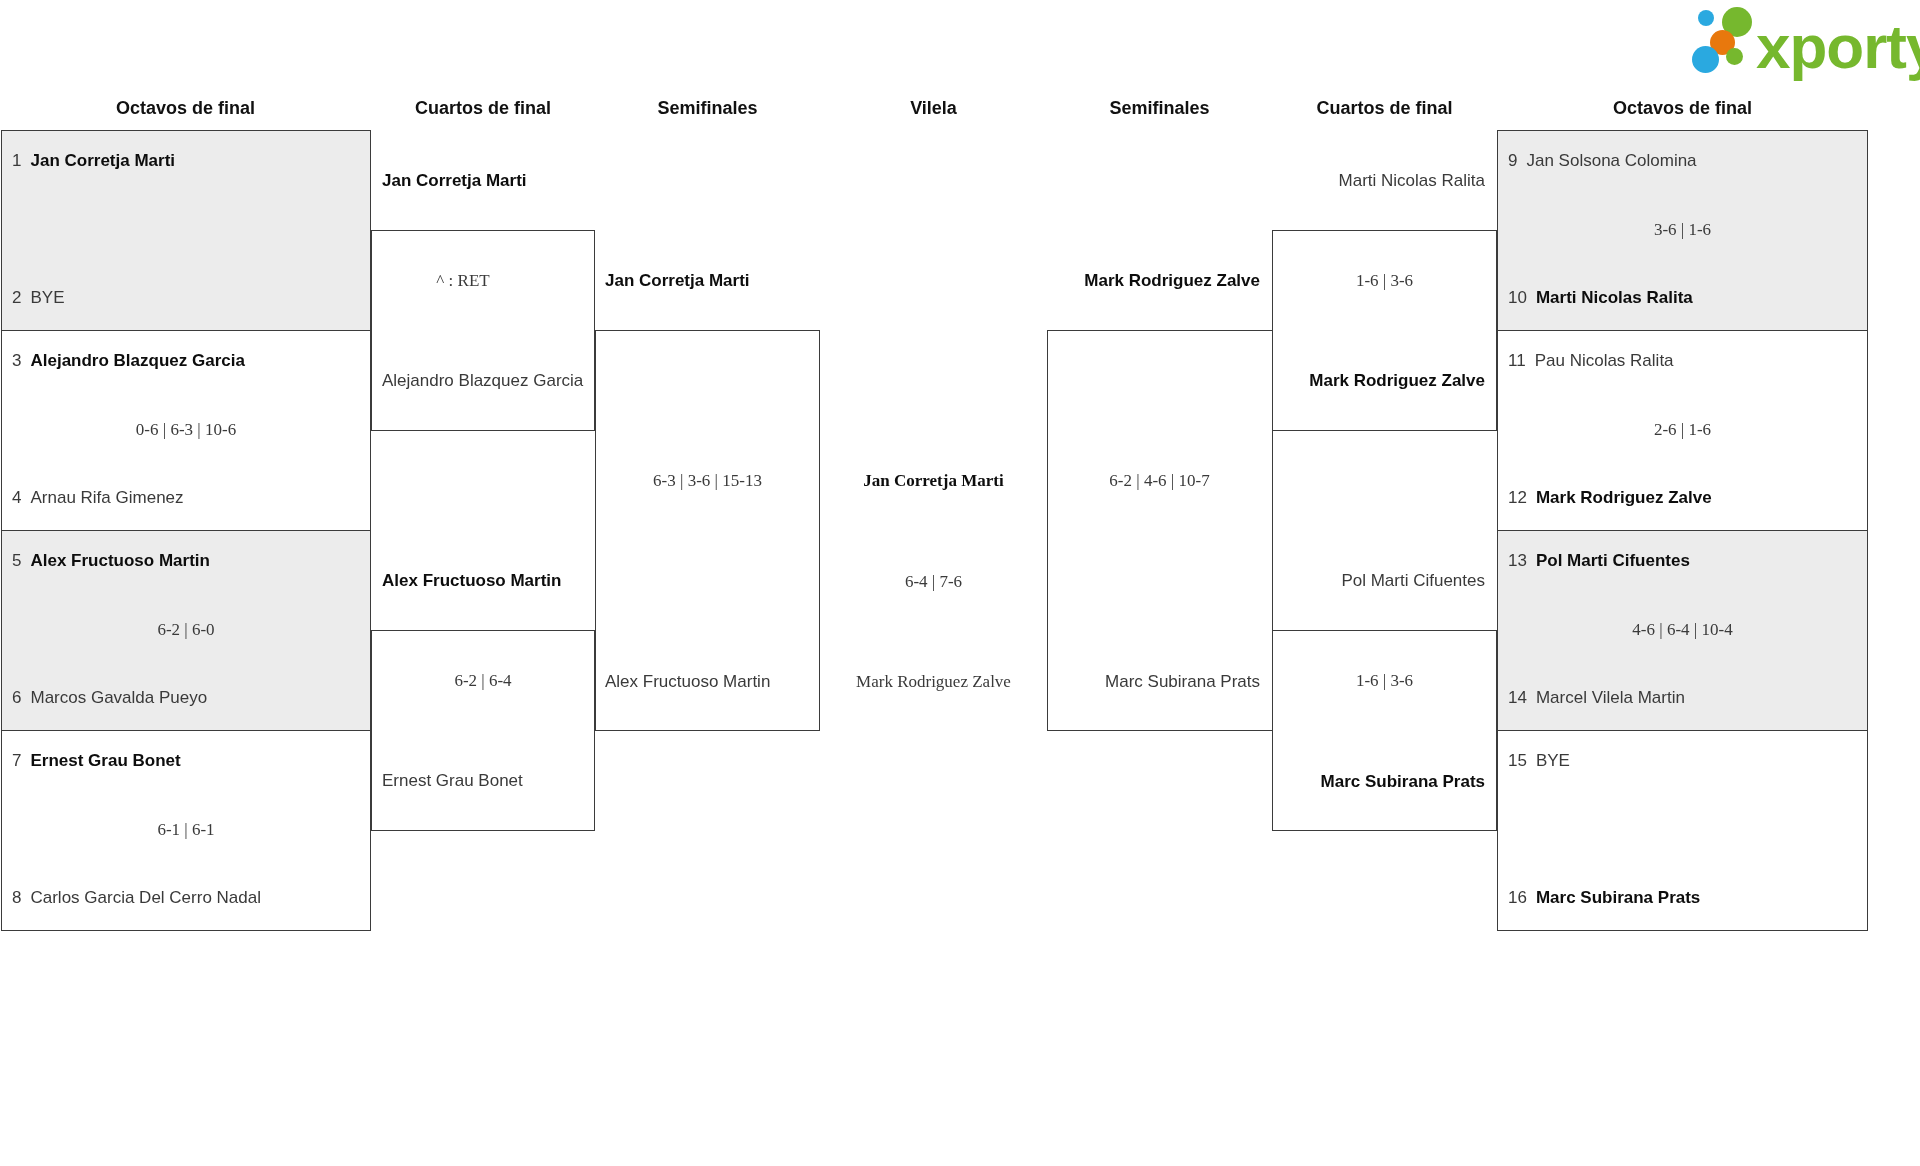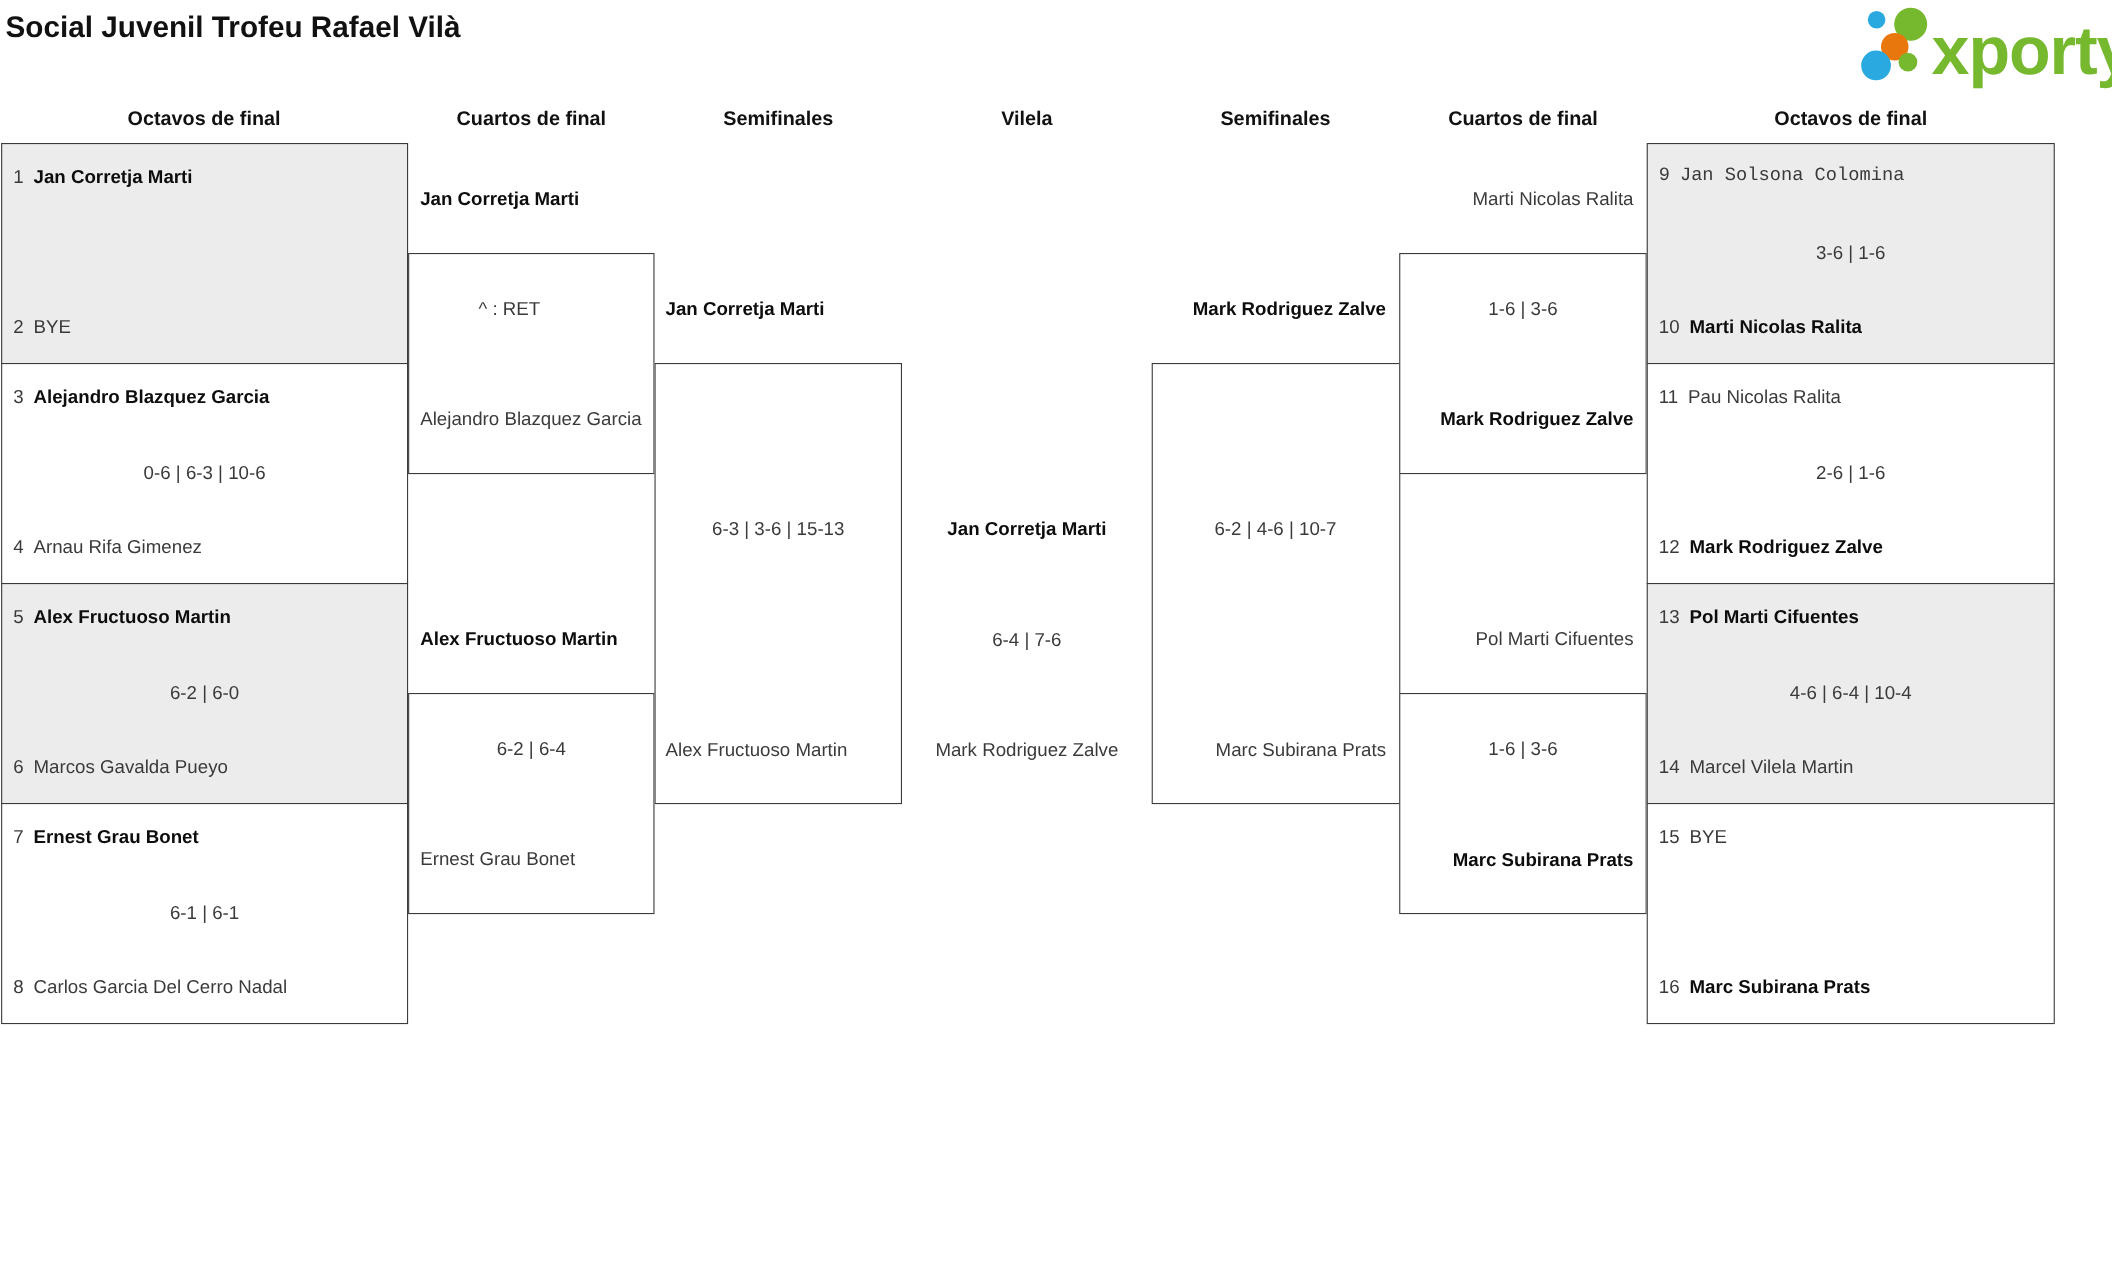--- a/index.html
+++ b/index.html
@@ -14,31 +14,30 @@
   
   .rh{position:absolute;top:96px;height:24px;line-height:24px;font-size:18px;font-weight:bold;color:#111;text-align:center;}
   
   .box{position:absolute;border:1px solid #3b3b3b;box-sizing:border-box;background:#fff;}
   .box.gray{background:#ececec;}
   
   .lbl{position:absolute;height:24px;line-height:24px;font-size:17px;white-space:nowrap;color:#3a3a3a;}
   .lbl .name{color:#3a3a3a;}
   .lbl .name.bold{font-weight:bold;color:#0d0d0d;}
   .seed{display:inline-block;margin-right:9px;color:#3a3a3a;font-weight:normal;}
-  .score{text-align:center;color:#3a3a3a;}
+  .score{text-align:center;color:#3a3a3a;font-family:Liberation Serif, serif;}
   .clip{width:211px;overflow:hidden;}
   .ralign{text-align:right;}
 </style>
 </head>
 <body>
 
 <div class="stage">
 
   <div class="title">
-    <div>Social Juvenil Trofeu Rafael Vilà</div>
   </div>
 
   <div>
     <span class="logo-dot" style="left:1698px;top:10px;width:16px;height:16px;background:#2aa9e0;"></span>
     <span class="logo-dot" style="left:1722px;top:7px;width:30px;height:30px;background:#76b82e;"></span>
     <span class="logo-dot" style="left:1710px;top:30px;width:25px;height:25px;background:#e8780d;"></span>
     <span class="logo-dot" style="left:1692px;top:46px;width:27px;height:27px;background:#2aa9e0;"></span>
     <span class="logo-dot" style="left:1726px;top:48px;width:17px;height:17px;background:#76b82e;"></span>
     <span class="logo-text">xporty</span>
   </div>
@@ -106,21 +105,21 @@
   <div class="lbl ralign" style="left:1047px;top:670px;width:213px;"><span class="name">Marc Subirana Prats</span></div>
 
   <div class="lbl ralign" style="left:1272px;top:169px;width:213px;"><span class="name">Marti Nicolas Ralita</span></div>
   <div class="lbl score" style="left:1272px;top:269px;width:225px;">1-6 | 3-6</div>
   <div class="lbl ralign" style="left:1272px;top:369px;width:213px;"><span class="name bold">Mark Rodriguez Zalve</span></div>
 
   <div class="lbl ralign" style="left:1272px;top:569px;width:213px;"><span class="name">Pol Marti Cifuentes</span></div>
   <div class="lbl score" style="left:1272px;top:669px;width:225px;">1-6 | 3-6</div>
   <div class="lbl ralign" style="left:1272px;top:770px;width:213px;"><span class="name bold">Marc Subirana Prats</span></div>
 
-  <div class="lbl" style="left:1508px;top:149px;font-family:Liberation Mono, monospace;"><span class="seed">9</span><span class="name">Jan Solsona Colomina</span></div>
+  <div class="lbl" style="left:1508px;top:149px;"><span class="seed">9</span><span class="name">Jan Solsona Colomina</span></div>
   <div class="lbl score" style="left:1497px;top:218px;width:371px;">3-6 | 1-6</div>
   <div class="lbl" style="left:1508px;top:286px;"><span class="seed">10</span><span class="name bold">Marti Nicolas Ralita</span></div>
 
   <div class="lbl" style="left:1508px;top:349px;"><span class="seed">11</span><span class="name">Pau Nicolas Ralita</span></div>
   <div class="lbl score" style="left:1497px;top:418px;width:371px;">2-6 | 1-6</div>
   <div class="lbl" style="left:1508px;top:486px;"><span class="seed">12</span><span class="name bold">Mark Rodriguez Zalve</span></div>
 
   <div class="lbl" style="left:1508px;top:549px;"><span class="seed">13</span><span class="name bold">Pol Marti Cifuentes</span></div>
   <div class="lbl score" style="left:1497px;top:618px;width:371px;">4-6 | 6-4 | 10-4</div>
   <div class="lbl" style="left:1508px;top:686px;"><span class="seed">14</span><span class="name">Marcel Vilela Martin</span></div>

